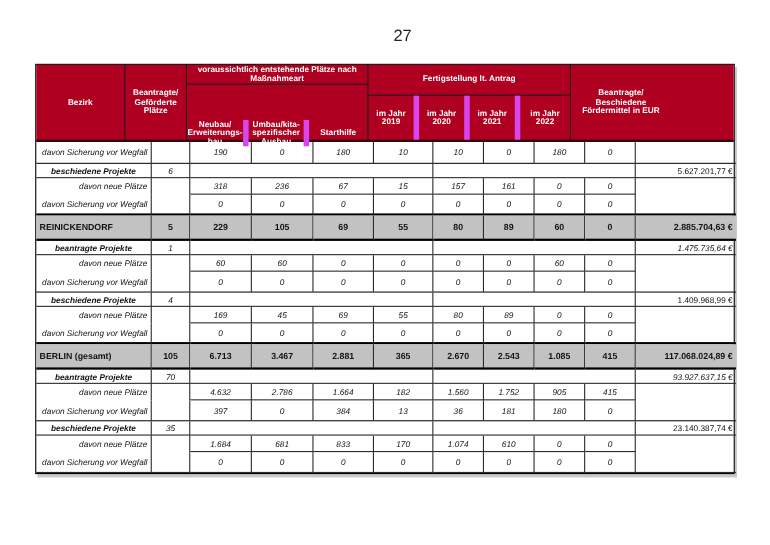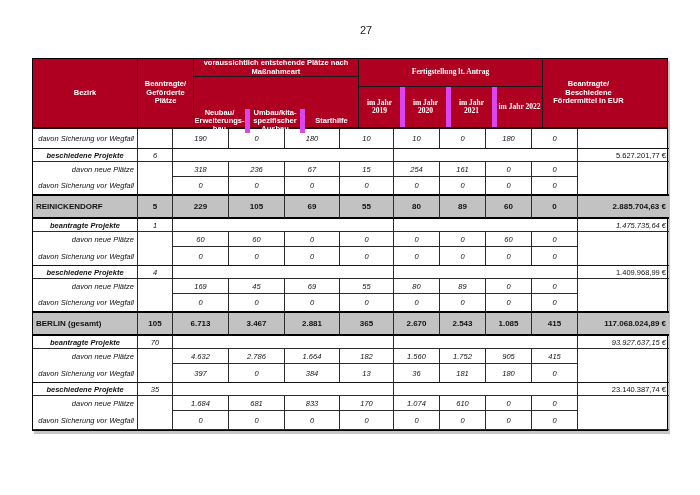--- a/index.html
+++ b/index.html
@@ -1,35 +1,35 @@
 <!DOCTYPE html>
 <html style="--red: #B00021; --gray: #C2C2C2;"><head>
 <meta charset="utf-8">
 <style>
   :root { --red:#B00021; --gray:#C2C2C2; }
   * { margin:0; padding:0; box-sizing:border-box; }
   html,body { width:700px; height:495px; background:#fff; font-family:"Liberation Sans", sans-serif; }
   .page { position:relative; width:700px; height:495px; background:#fff; overflow:hidden; }
-  .pagenum { position:absolute; top:24px; left:0; width:100%; text-align:center; font-size:11px; color:#222;padding-left:32px; }
+  .pagenum { position:absolute; top:24px; left:0; width:100%; text-align:center; font-size:15px; color:#222;padding-left:32px; }
 
   .tbl { position:absolute; left:32px; top:58px; width:636px; background:#fff;
          border:1.5px solid #000; box-shadow:2px 3px 0 rgba(130,130,130,.45); }
 
   
   .hdr { display:flex; height:70px; background:var(--red); color:#fff; font-weight:bold;
          font-size:7.5px; line-height:1.15; text-align:center; border-bottom:2px solid #2a070c; }
   .hc { display:flex; align-items:center; justify-content:center; padding:1px 2px;
         border-right:1px solid #1c1c1c; flex:none; }
-  .w-bez{width:105px} .w-eur{width:91px; border-right:none;}
+  .w-bez{width:81px} .w-eur{width:91px; border-right:none;}
   .pcol { width:35px; display:flex; flex-direction:column; border-right:1px solid #1c1c1c; flex:none;}
   .pcol-red { flex:1; display:flex; align-items:center; justify-content:center; padding:0 1px;}
   .pcol-white { height:8px; background:#fff; border-top:1px solid #1c1c1c; }
   .w-gef{width:56px}
   .grp { display:flex; flex-direction:column; border-right:1px solid #1c1c1c; flex:none; }
-  .grpA { width:165px;gap:32px; } .grpB { width:184px;font-family:Liberation Serif, serif; }
+  .grpA { width:165px;gap:32px; } .grpB { width:184px; }
   .grp-top { display:flex; align-items:center; justify-content:center; padding:0 4px; border-bottom:1px solid #1c1c1c; }
   .grpA .grp-top { height:40px; } .grpB .grp-top { height:28px; }
   .grp-bot { flex:1; display:flex; }
   .sub { display:flex; align-items:center; justify-content:center; padding:0 1px; border-right:5px solid #d946ef; line-height:1.05;}
   .sub:last-child { border-right:none; }
   .sA1{width:56px}.sA2{width:55px}.sA3{flex:1}
   .sB{width:46px}.sB:last-child{flex:1}
 
   
   .bgrid { display:grid; font-size:7.5px; color:#111;
@@ -100,21 +100,21 @@
       <div class="c w4"></div>
       <div class="c w4"></div>
       <div class="c lc eur">5.627.201,77 €</div>
 
       <div class="c lab nb">davon neue Plätze</div>
       <div class="c nb"></div>
       <div class="c it">318</div>
       <div class="c it">236</div>
       <div class="c it">67</div>
       <div class="c it">15</div>
-      <div class="c it">254</div>
+      <div class="c it">157</div>
       <div class="c it">161</div>
       <div class="c it">0</div>
       <div class="c it">0</div>
       <div class="c lc sp2 bb2"></div>
 
       <div class="c lab bb2">davon Sicherung vor Wegfall</div>
       <div class="c bb2"></div>
       <div class="c it bb2">0</div>
       <div class="c it bb2">0</div>
       <div class="c it bb2">0</div>

